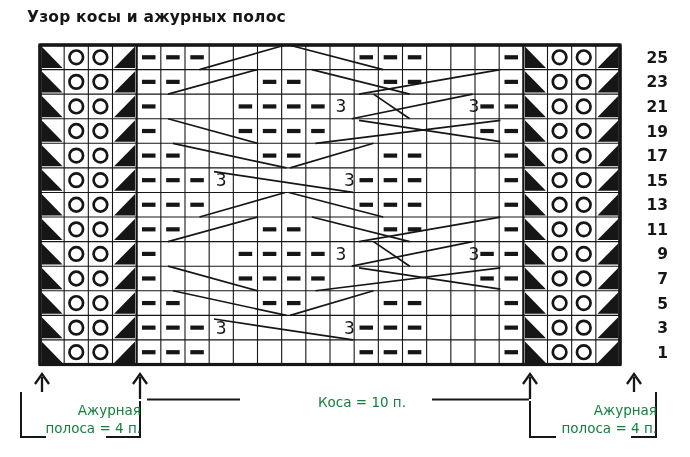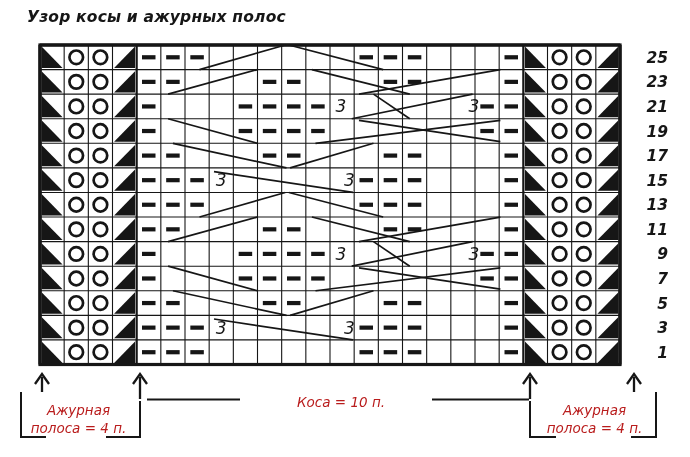--- a/index.html
+++ b/index.html
@@ -1,20 +1,20 @@
 <!DOCTYPE html>
 <html><head>
 <meta charset="utf-8">
 <style>
   html,body{margin:0;padding:0;background:#ffffff;}
   #page{position:relative;width:672px;height:457px;background:#ffffff;overflow:hidden;
-        font-family:"DejaVu Sans","Liberation Sans",sans-serif;color:#161616;font-style:italic;}
+        font-family:"DejaVu Sans","Liberation Sans",sans-serif;color:#161616;}
   #title{position:absolute;left:27px;top:8px;font-size:15.5px;font-weight:bold;letter-spacing:.2px;}
   #chart-box{position:absolute;left:0;top:0;width:690px;height:457px;}
-  .flabel{position:absolute;text-align:center;font-size:13.5px;line-height:18px;color:#b91c1c;}
+  .flabel{position:absolute;text-align:right;font-size:13.5px;line-height:18px;color:#15803d;}
   #flabel-left{left:16px;top:401px;width:125px;}
   #flabel-center{left:276px;top:393px;width:130px;}
   #flabel-right{left:532px;top:401px;width:125px;}
 </style>
 </head>
 <body>
 
 <div id="page">
   <div id="title">Узор косы и ажурных полос</div>
 

